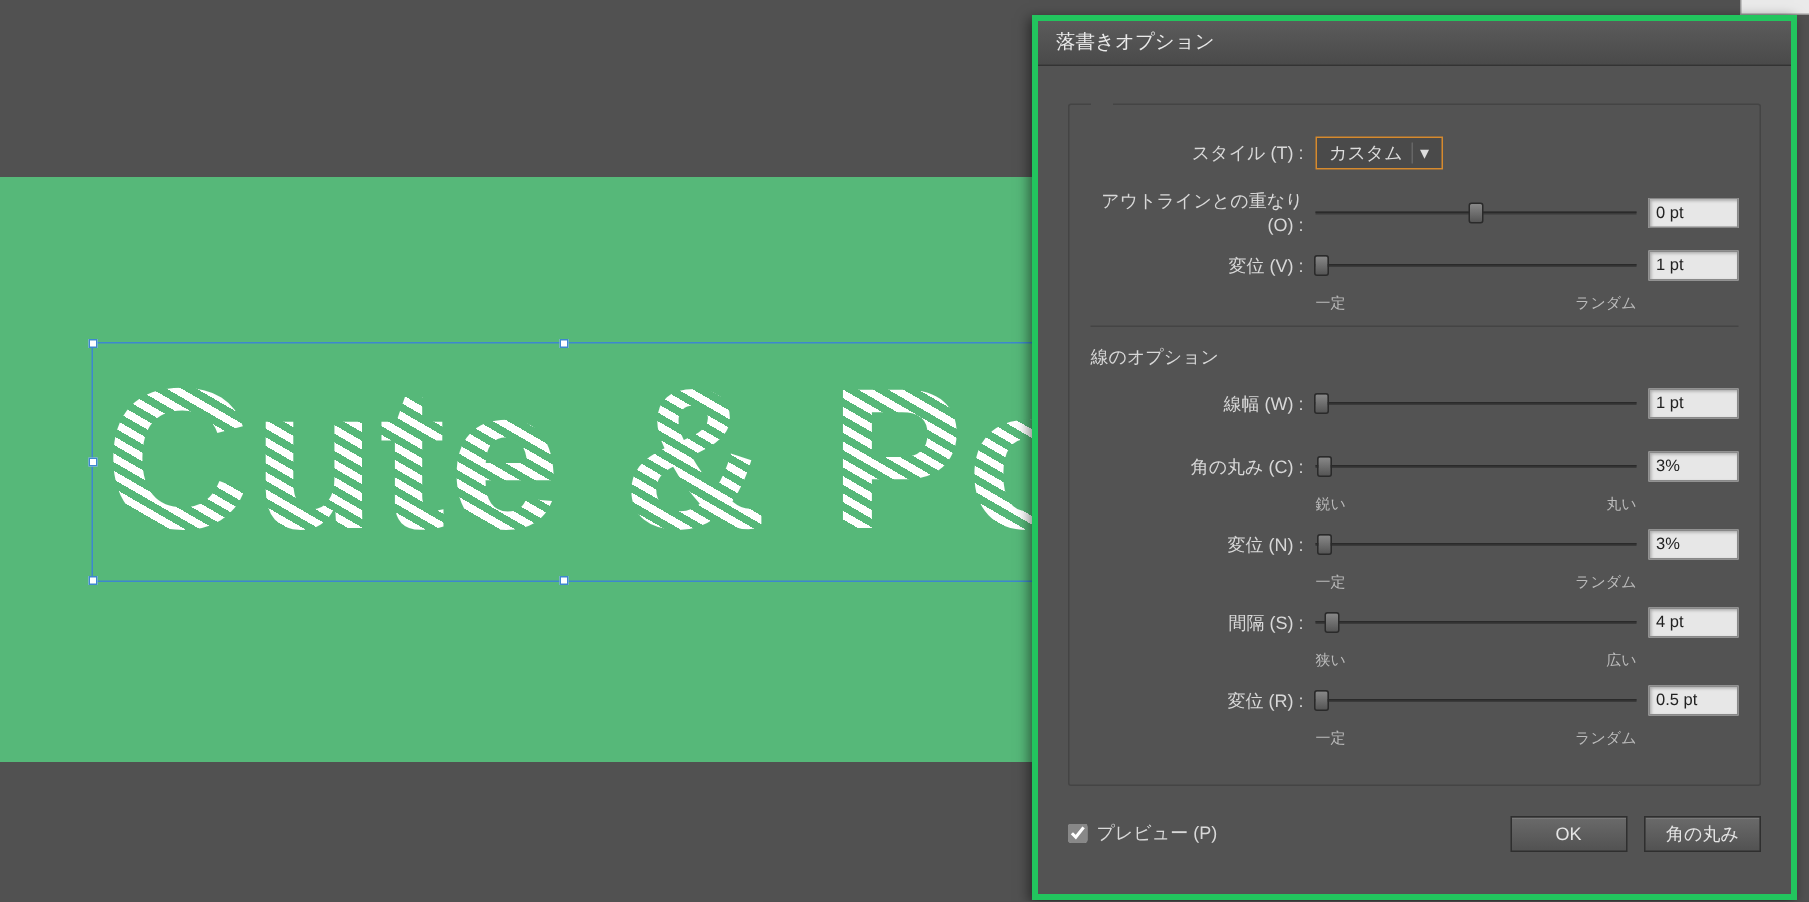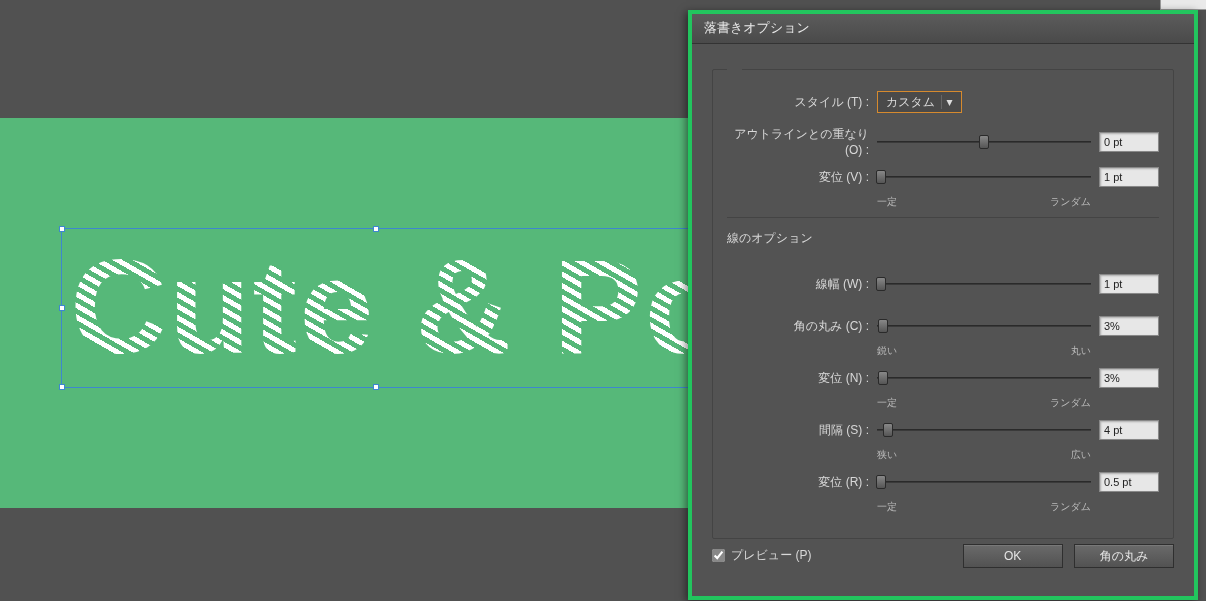--- a/index.html
+++ b/index.html
@@ -188,39 +188,39 @@
     right: 20px;
     bottom: 28px;
     display: flex;
     align-items: center;
     justify-content: space-between;
     gap: 23px;
   }
   .preview-check { display: flex; align-items: center; gap: 6px; }
   .preview-check input { accent-color: #888; }
   .dlg-btn {
-    width: 100px;
+    width: 78px;
     height: 24px;
     background: linear-gradient(#6a6a6a,#525252);
     border: 1px solid #2f2f2f;
     color: #e5e5e5;
     font-size: 12px;
     margin-left: 8px;
     cursor: pointer;
     box-shadow: inset 0 1px 0 rgba(255,255,255,.1);
   }
   .section-sep {
     border: none;
     border-top: 1px solid #444;
     margin: 6px 0 12px 0;
   }
   .line-title {
     font-size: 12px;
     color: #d8d8d8;
-    margin-bottom: 25px;
+    margin-bottom: 10px;
   }
   .grab-strip {
     position: absolute;
     top: 0;
     right: 0;
     width: 46px;
     height: 10px;
     background: #eaeaea;
     border-left: 1px solid #999;
     border-bottom: 1px solid #999;

